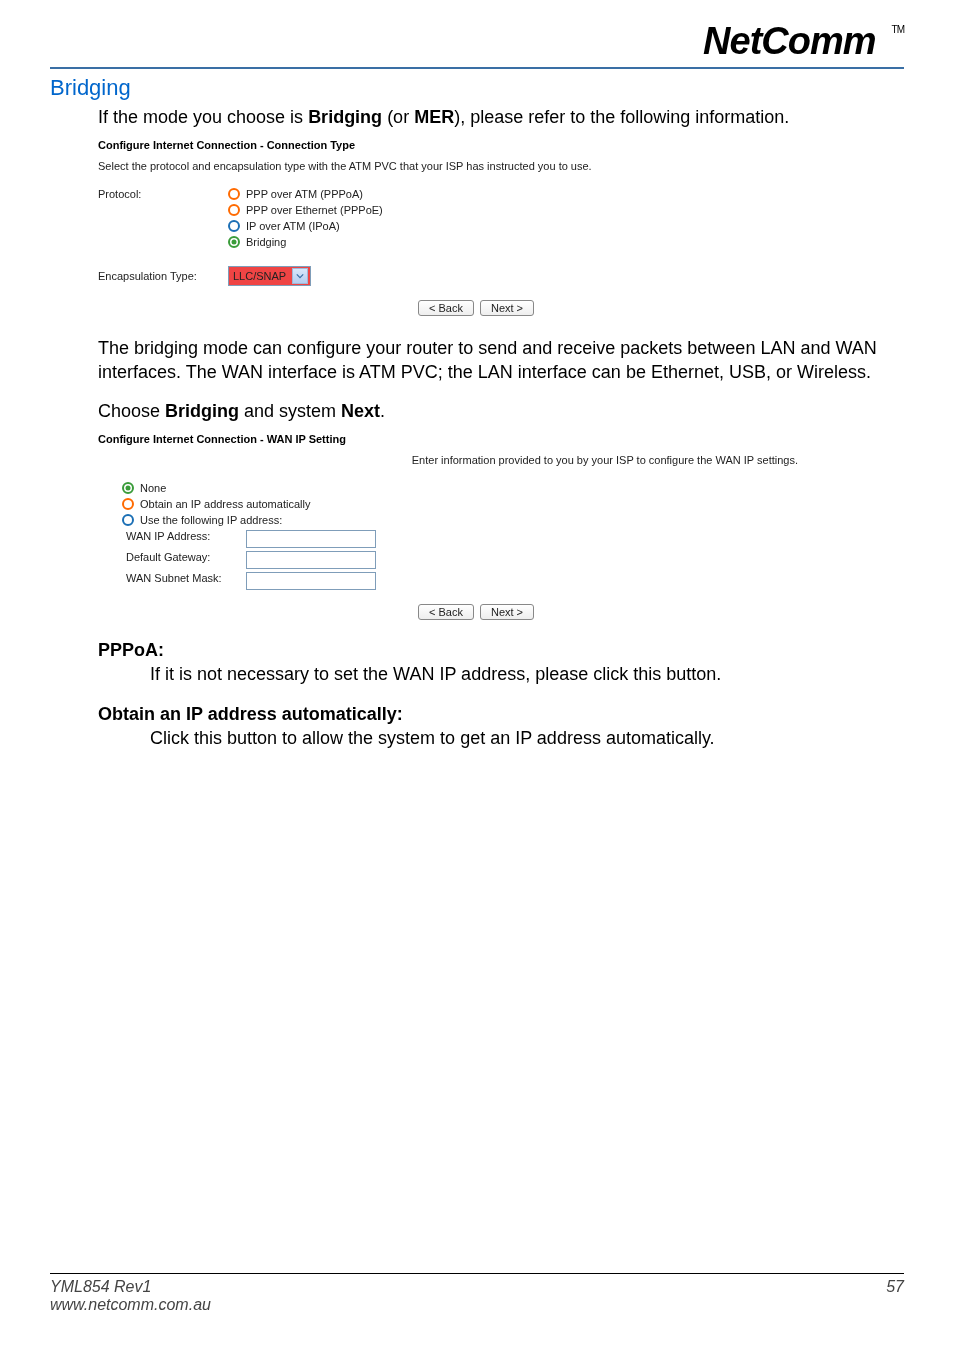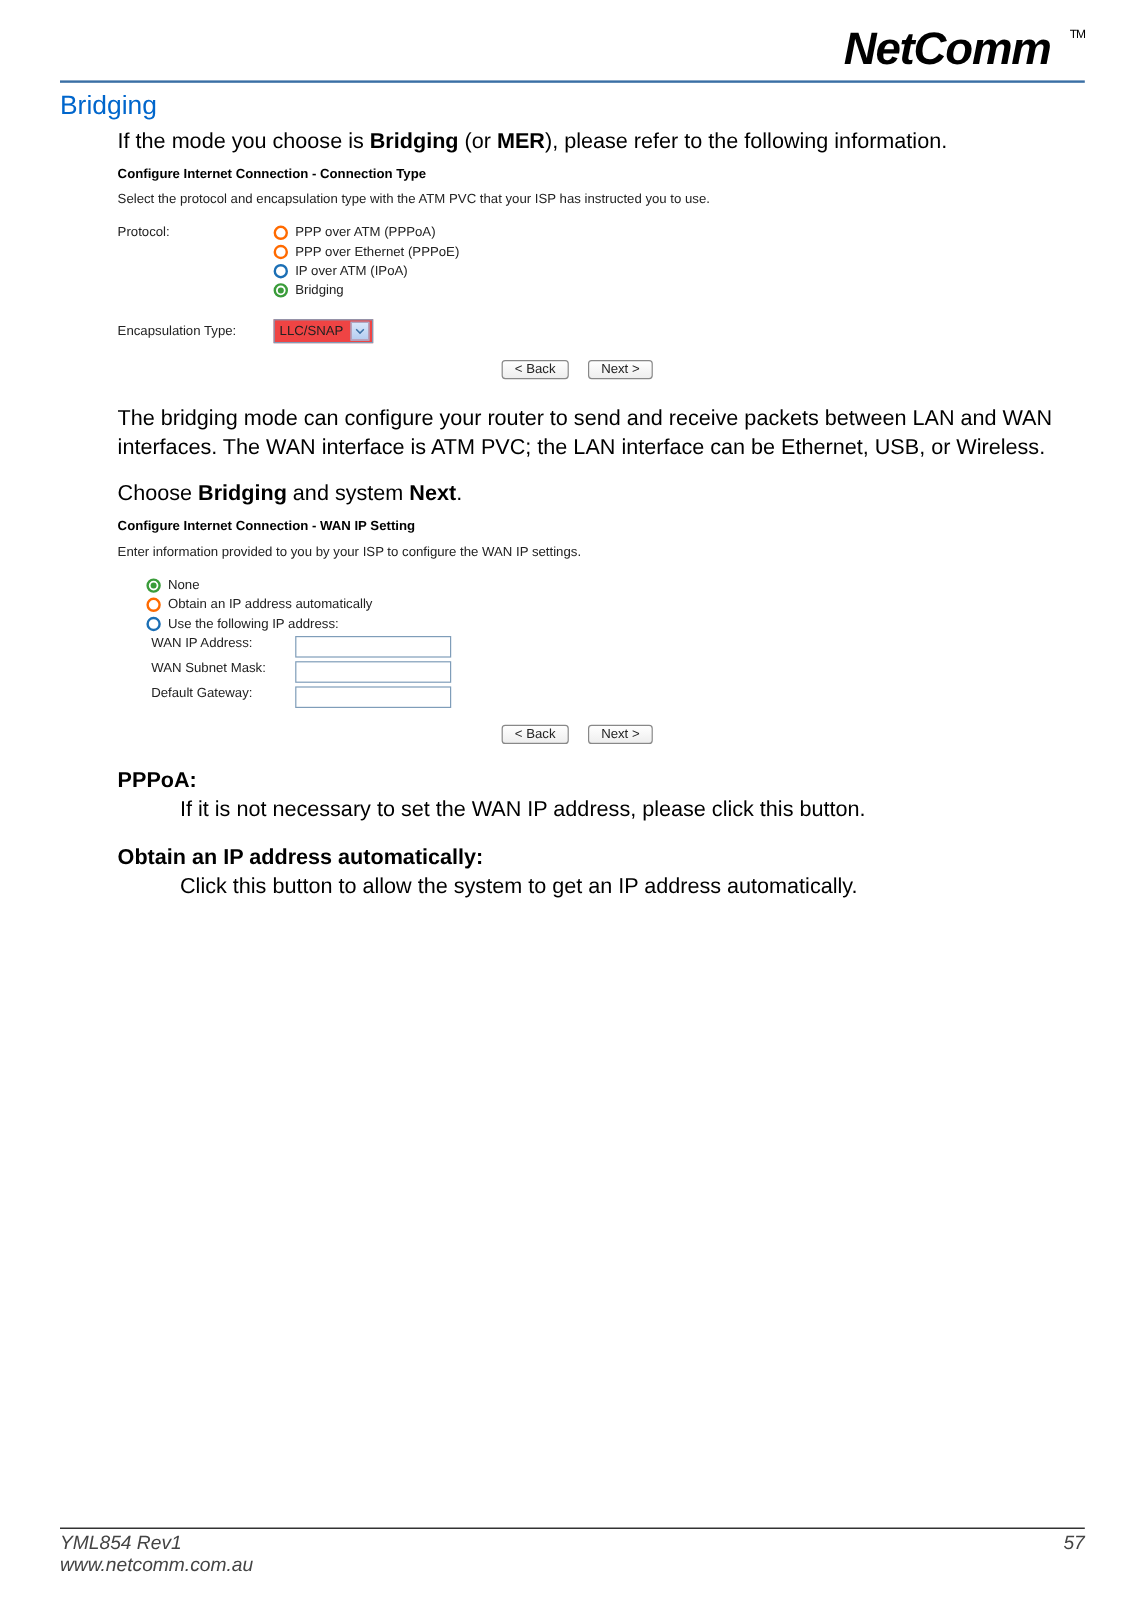--- a/index.html
+++ b/index.html
@@ -69,21 +69,21 @@
     display: inline-flex; align-items: center;
     border: 1px solid #7f9db9; height: 20px; padding: 0 2px 0 4px;
     font-size: 11px; background: #ef4444;
   }
   .select-fake .arrow {
     width: 16px; height: 16px; background: linear-gradient(#d8e7fb,#b5cdf0);
     display: flex; align-items: center; justify-content: center; margin-left: 6px;
     border: 1px solid #9fb8d9;
   }
   .select-fake .arrow svg { width: 8px; height: 8px; }
-  .btn-row { display: flex; gap: 16px; margin-left: 320px; margin-top: 14px; align-items: flex-end; }
+  .btn-row { display: flex; gap: 6px; margin-left: 320px; margin-top: 14px; align-items: flex-end; }
   .btn-fake {
     border: 1px solid #888; border-radius: 3px; padding: 1px 10px; font-size: 11px;
     background: linear-gradient(#fff,#eee); cursor: default; font-family: Verdana, sans-serif;
   }
   .shot2 .option-line { display: flex; align-items: center; margin-bottom: 4px; padding-left: 24px; }
   .shot2 .field-row { display: flex; align-items: flex-start; margin-left: 28px; margin-bottom: 3px; }
   .shot2 .field-lbl { min-width: 120px; }
   .shot2 input.txt {
     border: 1px solid #7f9db9; height: 18px; width: 130px; font-size: 11px; padding: 0 2px;
   }
@@ -165,44 +165,44 @@
 
 <div class="body-indent">
   <p class="para">The bridging mode can configure your router to send and receive packets between LAN and WAN interfaces. The WAN interface is ATM PVC; the LAN interface can be Ethernet, USB, or Wireless.</p>
   <p class="para" style="margin-top:14px;">
     <span>Choose </span><b>Bridging</b><span> and system </span><b>Next</b><span>.</span>
   </p>
 </div>
 
 <div class="shot shot2">
   <div class="shot-title">Configure Internet Connection - WAN IP Setting</div>
-  <div class="shot-desc" style="max-width:700px;">Enter information provided to you by your ISP to configure the WAN IP settings.</div>
+  <div class="shot-desc" style="max-width:700px;text-align:right;">Enter information provided to you by your ISP to configure the WAN IP settings.</div>
 
   <div class="option-line">
     <span class="radio-ring selected"></span>
     <span>None</span>
   </div>
   <div class="option-line">
     <span class="radio-ring empty"></span>
     <span>Obtain an IP address automatically</span>
   </div>
   <div class="option-line">
     <span class="radio-ring blue-empty"></span>
     <span>Use the following IP address:</span>
   </div>
   <div class="field-row">
     <span class="field-lbl">WAN IP Address:</span>
     <input class="txt" style="">
   </div>
   <div class="field-row">
+    <span class="field-lbl">Default Gateway:</span>
+    <input class="txt" style="">
+  </div>
+  <div class="field-row">
     <span class="field-lbl">WAN Subnet Mask:</span>
-    <input class="txt" style="">
-  </div>
-  <div class="field-row">
-    <span class="field-lbl">Default Gateway:</span>
     <input class="txt" style="">
   </div>
 
   <div class="btn-row">
     <span class="btn-fake">&lt; Back</span>
     <span class="btn-fake">Next &gt;</span>
   </div>
 </div>
 
 <div class="dt"><b>PPPoA:</b></div>

